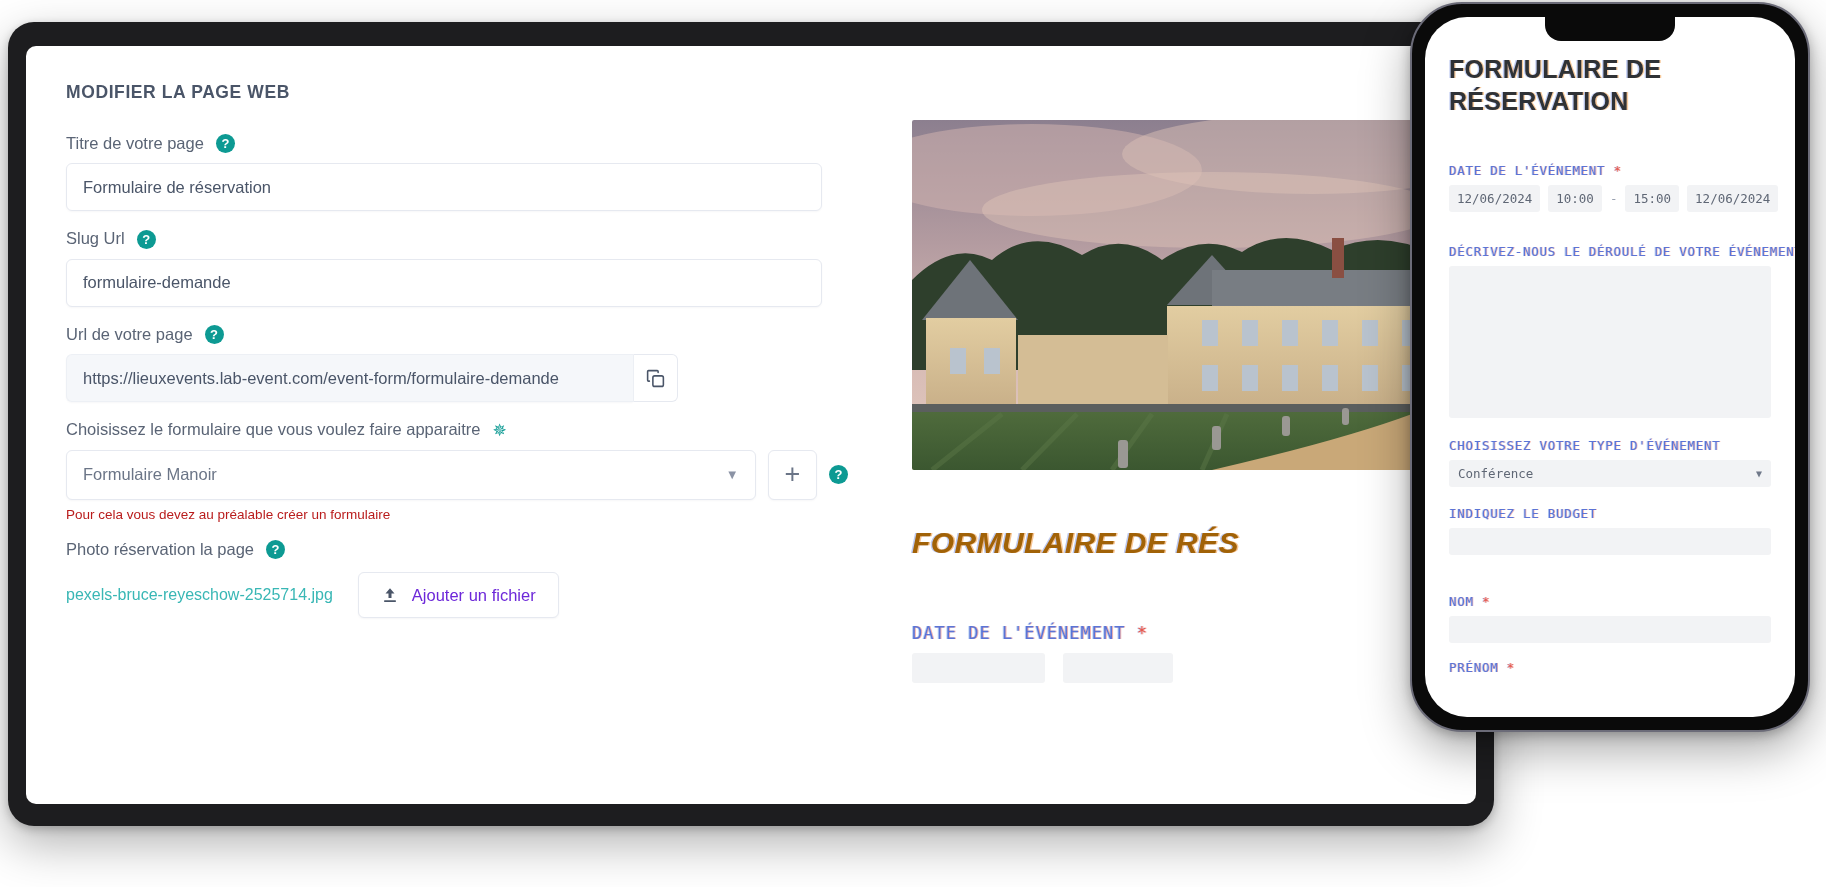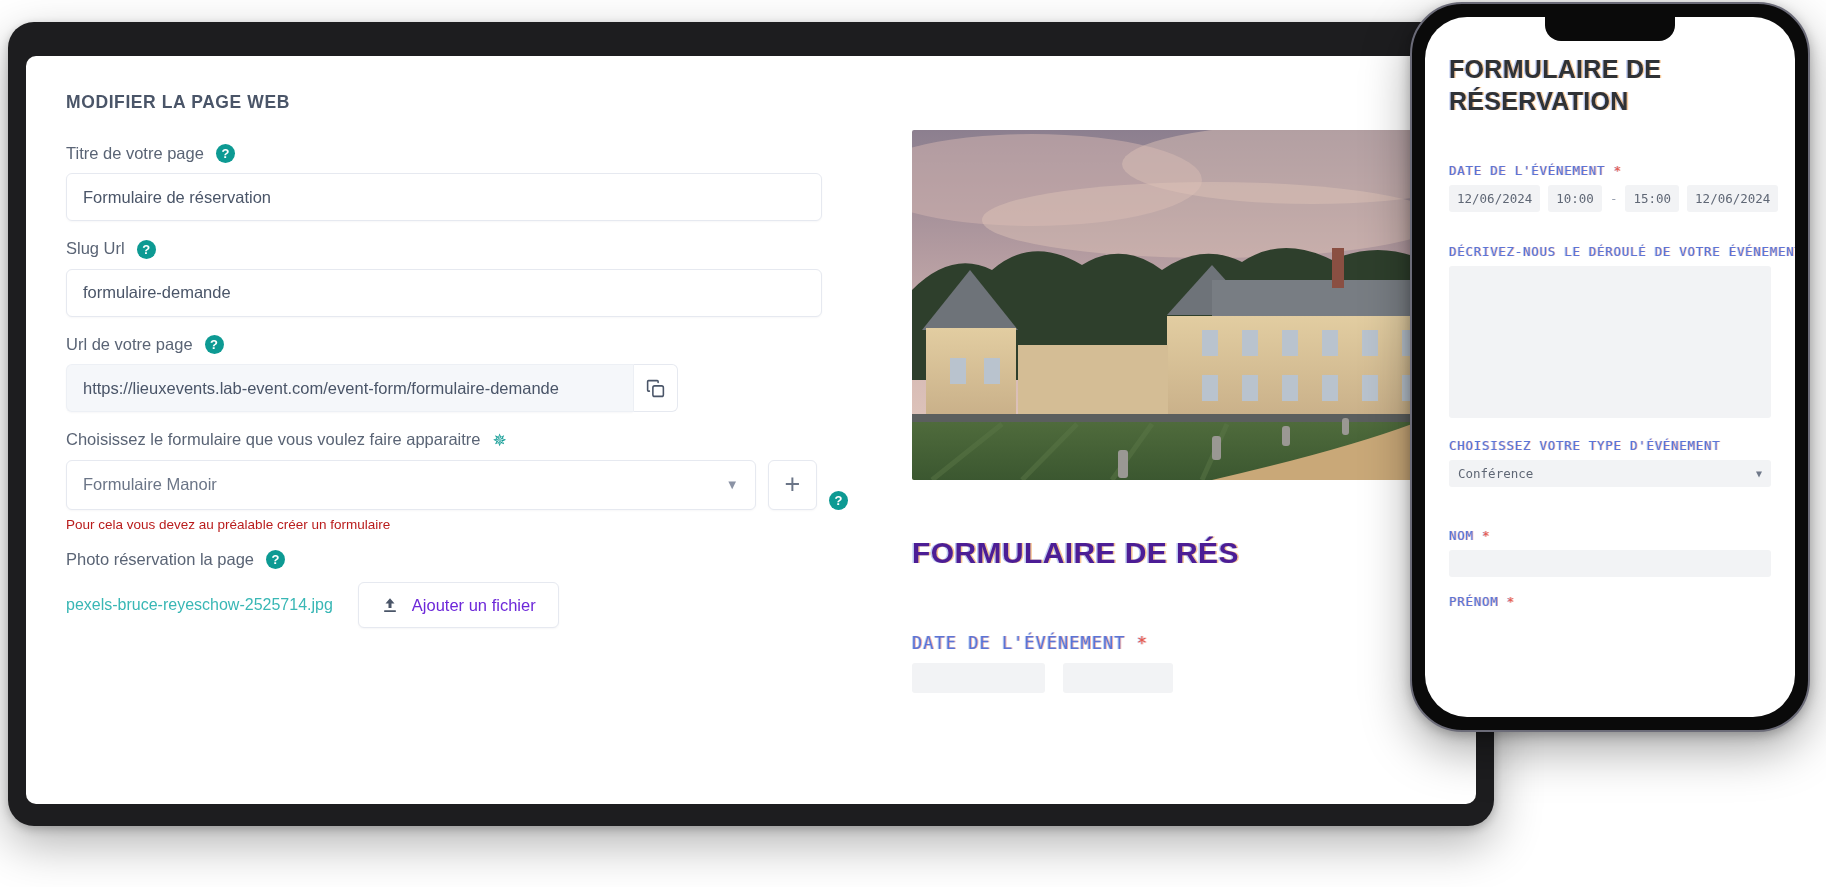--- a/index.html
+++ b/index.html
@@ -12,21 +12,21 @@
   }
   .stage { position: relative; width: 1826px; height: 887px; background:#fff; }
 
   
   .laptop {
     position: absolute;
     left: 8px; top: 22px;
     width: 1486px; height: 804px;
     background: #1d1d1f;
     border-radius: 26px;
-    padding: 34px 18px 22px 18px;
+    padding: 24px 18px 22px 18px;
     box-shadow: 0 18px 48px rgba(0,0,0,.30), 0 3px 10px rgba(0,0,0,.22);
   }
   .laptop-screen {
     width: 100%; height: 100%;
     background: #ffffff;
     border-radius: 10px;
     overflow: hidden;
     position: relative;
     display: flex;
   }
@@ -91,21 +91,21 @@
     width: 56px;
     border: 1px solid #e6e9f0;
     border-left: 1px solid #eceff4;
     border-top-right-radius: 6px; border-bottom-right-radius: 6px;
     background: #fff;
     display: flex; align-items: center; justify-content: center;
     cursor: pointer;
   }
   .copy-btn svg { width: 21px; height: 21px; }
 
-  .select-row { display: flex; align-items: flex-end; gap: 12px; }
+  .select-row { display: flex; align-items: center; gap: 12px; }
   .select-box {
     width: 700px; height: 50px;
     border: 1px solid #e6e9f0;
     border-radius: 6px;
     background: #fff;
     display: flex; align-items: center; justify-content: space-between;
     padding: 0 16px;
     font-size: 16.5px;
     color: #6b7587;
     cursor: pointer;
@@ -159,23 +159,24 @@
     border-radius: 2px;
     overflow: hidden;
     position: relative;
   }
   .preview-photo svg { display:block; width:100%; height:100%; }
   .preview-heading {
     margin: 56px 0 0 24px;
     font-size: 30px;
     font-weight: 800;
     letter-spacing: .4px;
-    color: #4c1d95;
+    color: #a16207;
     text-shadow: 1.5px 0 0 rgba(240,150,60,.55), -1.5px 0 0 rgba(90,120,220,.40);
     white-space: nowrap;
+    font-style: italic;
   }
   .preview-fieldlabel {
     margin: 63px 0 0 24px;
     font-family: "DejaVu Sans Mono", monospace;
     font-size: 17px;
     letter-spacing: 1px;
     color: #5b74d6;
     text-shadow: 1px 0 0 rgba(235,120,110,.55), -1px 0 0 rgba(80,140,225,.4);
     white-space: nowrap;
   }
@@ -480,20 +481,26 @@
       <div>
         <div class="pf-label">
           <span>CHOISISSEZ VOTRE TYPE D'ÉVÉNEMENT</span>
         </div>
         <div class="pf-select">
           <span>Conférence</span>
           <span class="chev2">▼</span>
         </div>
       </div>
 
+      <div>
+        <div class="pf-label">
+          <span>INDIQUEZ LE BUDGET</span>
+        </div>
+        <div class="pf-input"></div>
+      </div>
 
       <div class="spacer-22"></div>
 
       <div>
         <div class="pf-label">
           <span>NOM</span>
           <span class="req">*</span>
         </div>
         <div class="pf-input"></div>
       </div>

